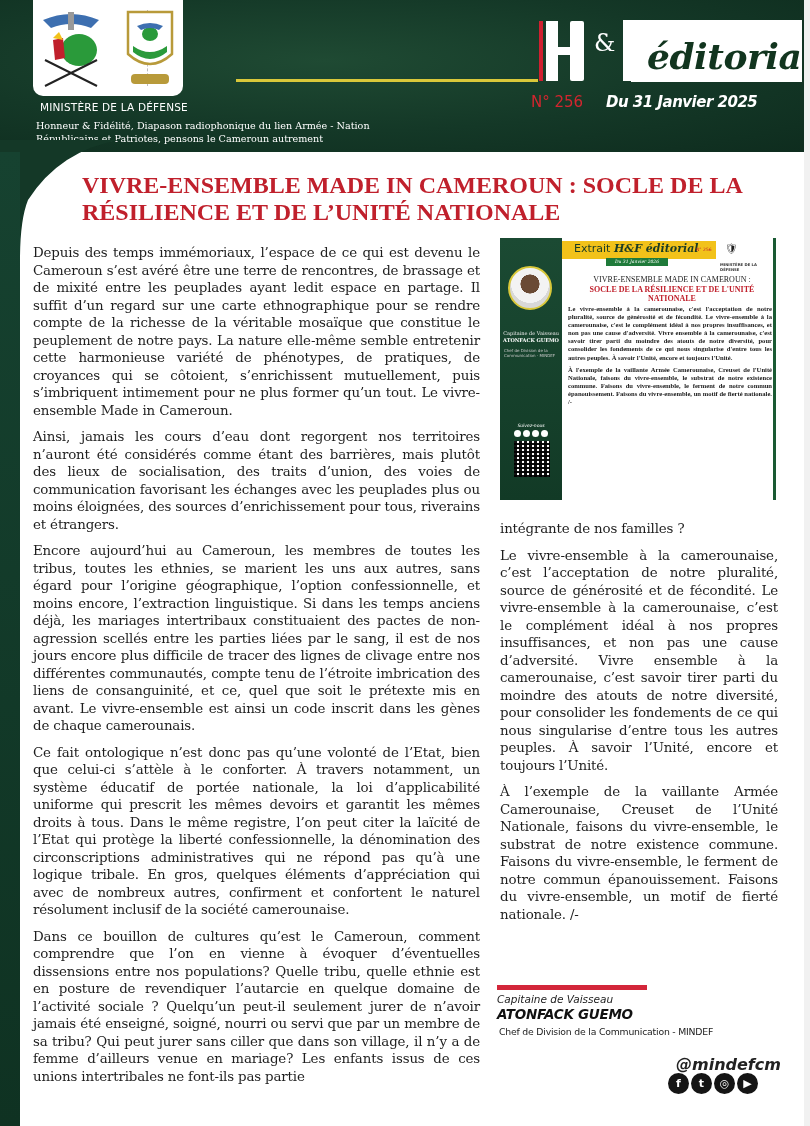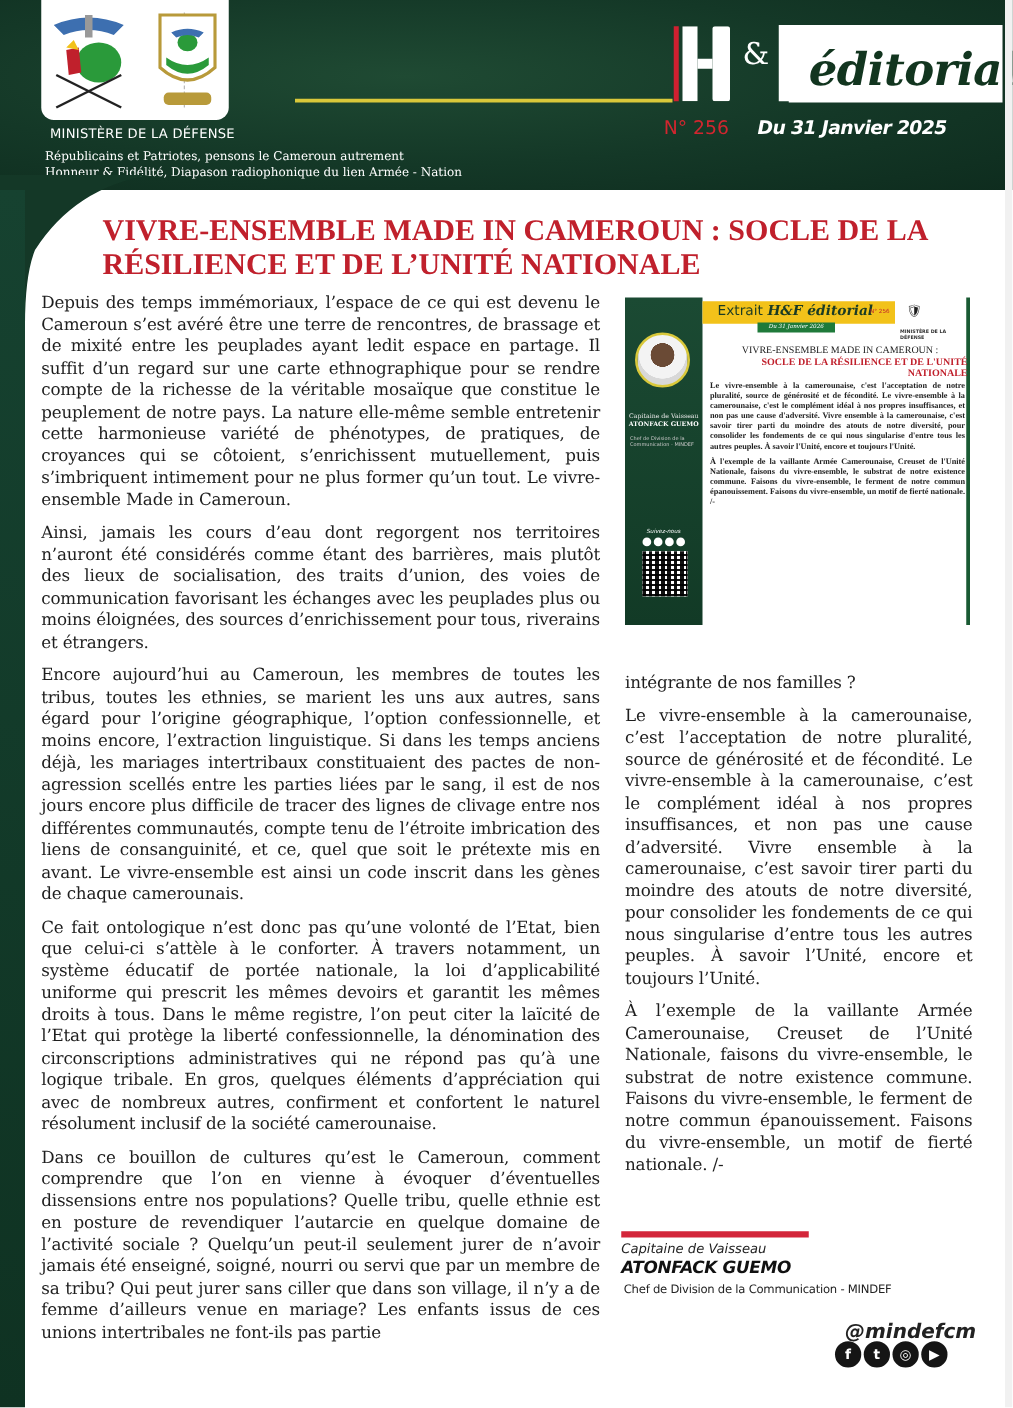--- a/index.html
+++ b/index.html
@@ -43,22 +43,22 @@
   }
   .right-strip { position: absolute; right: 0; top: 0; width: 6px; height: 1126px; background: #f1f1f1; }
 
   
   .title { position: absolute; left: 82px; top: 172px; width: 700px; font-family: "Liberation Serif", serif; color: #c0202c; font-size: 24px; line-height: 27px; }
   .title .bold { font-weight: bold; }
 
   
   .col { position: absolute; font-family: "DejaVu Serif", serif; font-size: 13.4px; line-height: 17.5px; text-align: justify; color: #1e1e1e; letter-spacing: -0.15px; }
   .col p { margin-bottom: 9px; }
-  .col-left { left: 33px; top: 234px; width: 447px; }
-  .col-right { left: 500px; top: 538px; width: 278px; }
+  .col-left { left: 33px; top: 244px; width: 447px; }
+  .col-right { left: 500px; top: 520px; width: 278px; }
 
   
   .card { position: absolute; left: 500px; top: 238px; width: 276px; height: 262px; background: #fff; border-right: 3px solid #1a5a33; }
   .card-side { position: absolute; left: 0; top: 0; width: 62px; height: 262px; background: linear-gradient(180deg,#1b4a33,#123a26); }
   .card-photo { position: absolute; left: 8px; top: 28px; width: 44px; height: 44px; border-radius: 50%; background: radial-gradient(circle at 50% 40%, #6a4a35 0 30%, #f3f3f3 31% 60%, #d8d8d8 61%); border: 2px solid #d9c83a; }
   .card-name1 { position: absolute; left: 2px; top: 92px; width: 58px; color: #e8e8e8; font-family: "DejaVu Serif", serif; font-size: 5px; text-align: center; }
   .card-name2 { position: absolute; left: 2px; top: 99px; width: 58px; color: #fff; font-family: "DejaVu Serif", serif; font-size: 5px; font-weight: bold; text-align: center; }
   .card-role { position: absolute; left: 4px; top: 110px; width: 56px; color: #c8c8c8; font-family: "DejaVu Sans", sans-serif; font-size: 4px; line-height: 5px; }
   .card-follow { position: absolute; left: 2px; top: 185px; width: 58px; color: #fff; font-family: "DejaVu Sans", sans-serif; font-style: italic; font-size: 4.5px; text-align: center; }
   .card-socials { position: absolute; left: 14px; top: 192px; width: 36px; display:flex; gap:2px; }
@@ -67,21 +67,21 @@
       repeating-linear-gradient(90deg, #111 0 3px, #fff 3px 5px),
       repeating-linear-gradient(0deg, #111 0 2px, #fff 2px 4px); background-blend-mode: multiply; background-color:#fff; }
   .card-banner { position: absolute; left: 62px; top: 3px; width: 154px; height: 18px; background: #f2c21a; }
   .card-banner-text { position: absolute; left: 74px; top: 4px; font-family: "DejaVu Sans", sans-serif; font-size: 11px; color: #1b3b24; }
   .card-banner-text b { font-family: "DejaVu Serif", serif; font-style: italic; text-align: right; }
   .card-banner-no { position: absolute; left: 196px; top: 9px; font-size: 4.5px; color: #c0202c; font-family: "DejaVu Sans", sans-serif; }
   .card-date { position: absolute; left: 106px; top: 20px; width: 62px; height: 8px; background: #1f7a3a; color: #fff; font-size: 4.5px; text-align: center; line-height: 8px; font-style: italic; }
   .card-logos { position: absolute; left: 225px; top: 5px; font-size: 10px; }
   .card-ministry { position: absolute; left: 220px; top: 24px; font-size: 3.8px; color: #333; font-family: "DejaVu Sans", sans-serif; font-weight: bold; }
   .card-title1 { position: absolute; left: 70px; top: 37px; width: 204px; text-align: center; font-family: "Liberation Serif", serif; font-size: 8px; color: #222; }
-  .card-title2 { position: absolute; left: 70px; top: 47px; width: 204px; text-align: right; font-family: "Liberation Serif", serif; font-size: 8px; color: #c0202c; font-weight: bold; line-height: 9px; }
+  .card-title2 { position: absolute; left: 70px; top: 47px; width: 204px; text-align: center; font-family: "Liberation Serif", serif; font-size: 8px; color: #c0202c; font-weight: bold; line-height: 9px; }
   .card-body { position: absolute; left: 68px; top: 67px; width: 204px; font-family: "Liberation Serif", serif; font-weight: bold; font-size: 6.6px; line-height: 8.1px; text-align: justify; color: #222; }
   .card-body p { margin-bottom: 4px; }
 
   
   .sig-bar { position: absolute; left: 497px; top: 985px; width: 150px; height: 5px; background: #d3263a; }
   .sig-rank { position: absolute; left: 497px; top: 993px; font-family: "DejaVu Sans", sans-serif; font-style: italic; font-size: 10.5px; color: #222; }
   .sig-name { position: absolute; left: 497px; top: 1006px; font-family: "DejaVu Sans", sans-serif; font-style: italic; font-weight: bold; font-size: 13.5px; color: #111; letter-spacing: -0.3px; }
   .sig-role { position: absolute; left: 499px; top: 1026px; font-family: "DejaVu Sans", sans-serif; font-size: 9.3px; color: #222; letter-spacing: -0.2px; }
   .handle { position: absolute; left: 676px; top: 1055px; font-family: "DejaVu Sans", sans-serif; font-style: italic; font-weight: bold; font-size: 16px; color: #222; }
   .socials { position: absolute; left: 668px; top: 1073px; display: flex; gap: 2px; }
@@ -105,22 +105,22 @@
     <svg class="logo-right" viewBox="0 0 50 78">
       <path d="M3 4 L47 4 L47 46 Q25 66 3 46 Z" fill="#fff" stroke="#b89a3a" stroke-width="2.5"></path>
       <path d="M8 38 Q25 50 42 38 L42 44 Q25 58 8 44 Z" fill="#2a9a3a"></path>
       <ellipse cx="25" cy="26" rx="8" ry="7" fill="#2a9a3a"></ellipse>
       <path d="M12 18 Q25 12 38 18 L34 22 Q25 18 16 22 Z" fill="#3d6fb0"></path>
       <rect x="6" y="66" width="38" height="10" rx="4" fill="#b89a3a"></rect>
     </svg>
   </div>
   <div class="ministry">MINISTÈRE DE LA DÉFENSE</div>
   <div class="motto">
+    <div>Honneur &amp; Fidélité, Diapason radiophonique du lien Armée - Nation</div>
     <div>Républicains et Patriotes, pensons le Cameroun autrement</div>
-    <div>Honneur &amp; Fidélité, Diapason radiophonique du lien Armée - Nation</div>
   </div>
   <div class="gold-line"></div>
   <div class="brand">
     <div class="red-bar"></div>
     <svg class="h" viewBox="0 0 44 60">
       <rect x="2" y="0" width="12" height="60" fill="#fff"></rect>
       <rect x="26" y="0" width="14" height="60" rx="2" fill="#fff"></rect>
       <rect x="14" y="26" width="12" height="8" fill="#fff"></rect>
     </svg>
     <div class="amp">&amp;</div>

